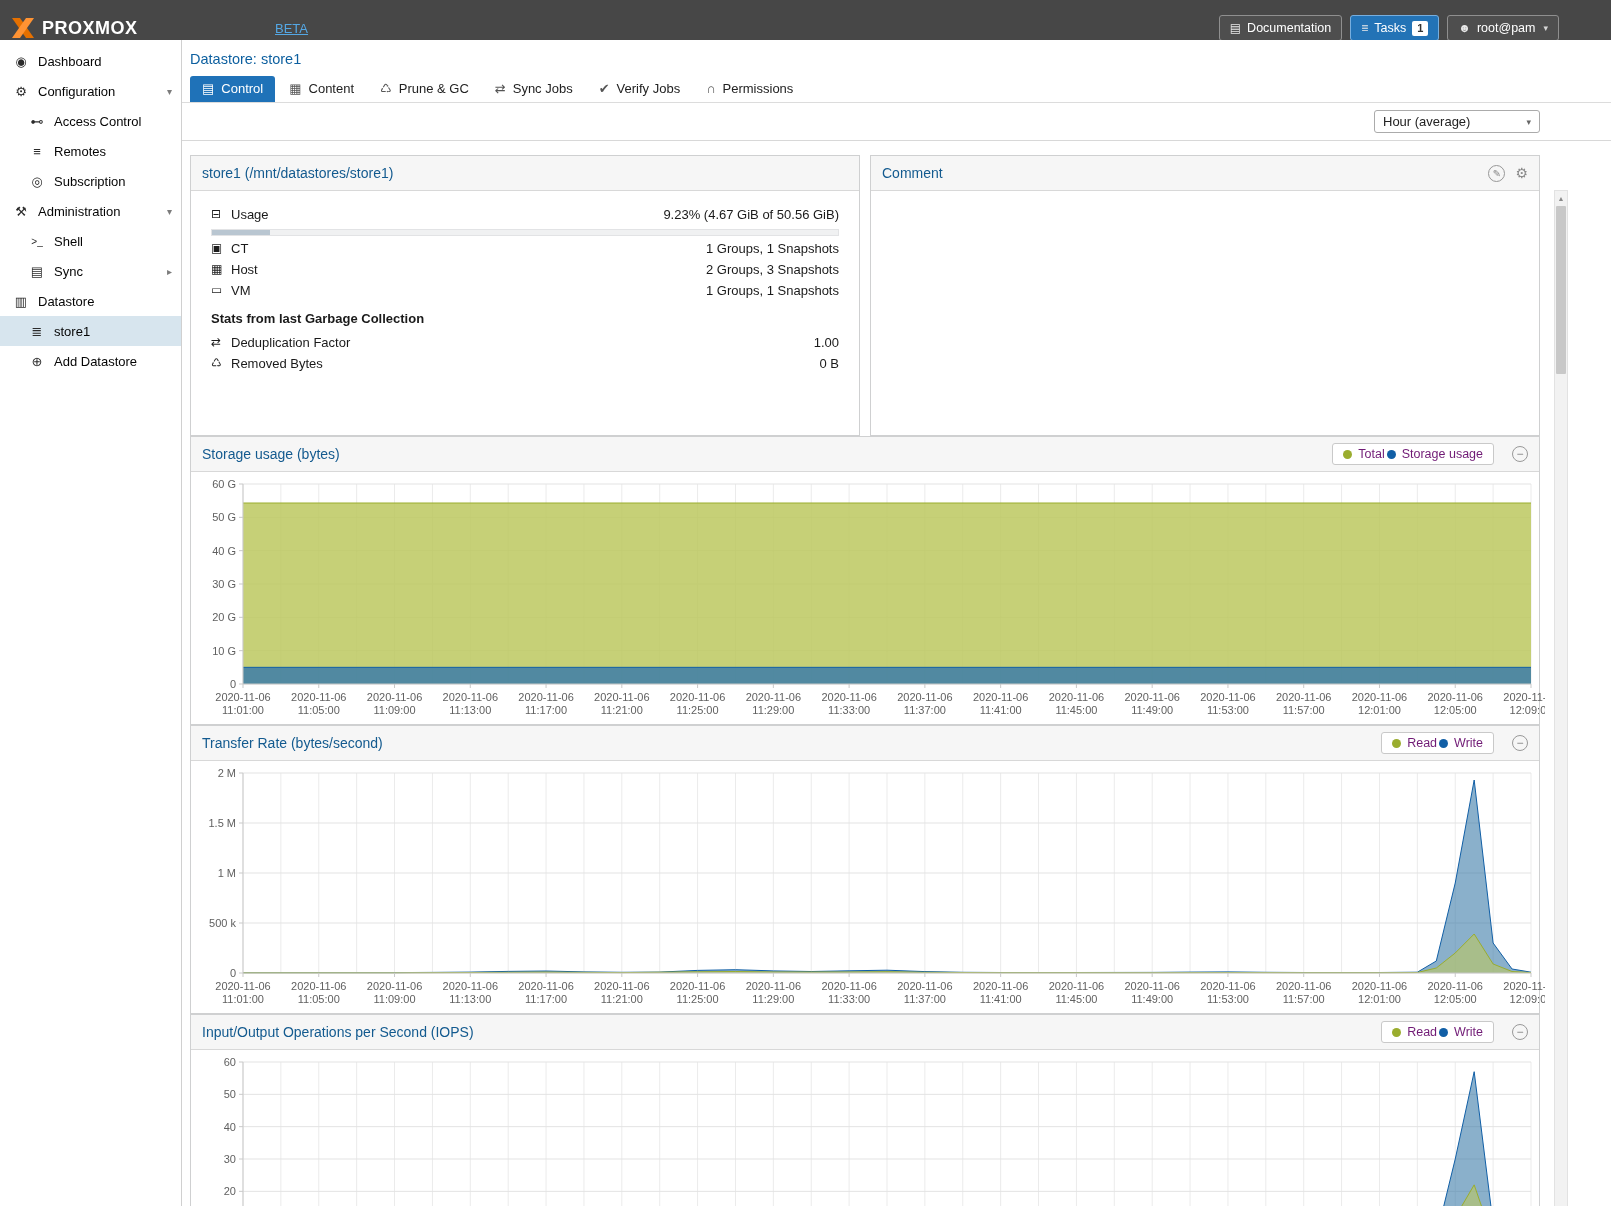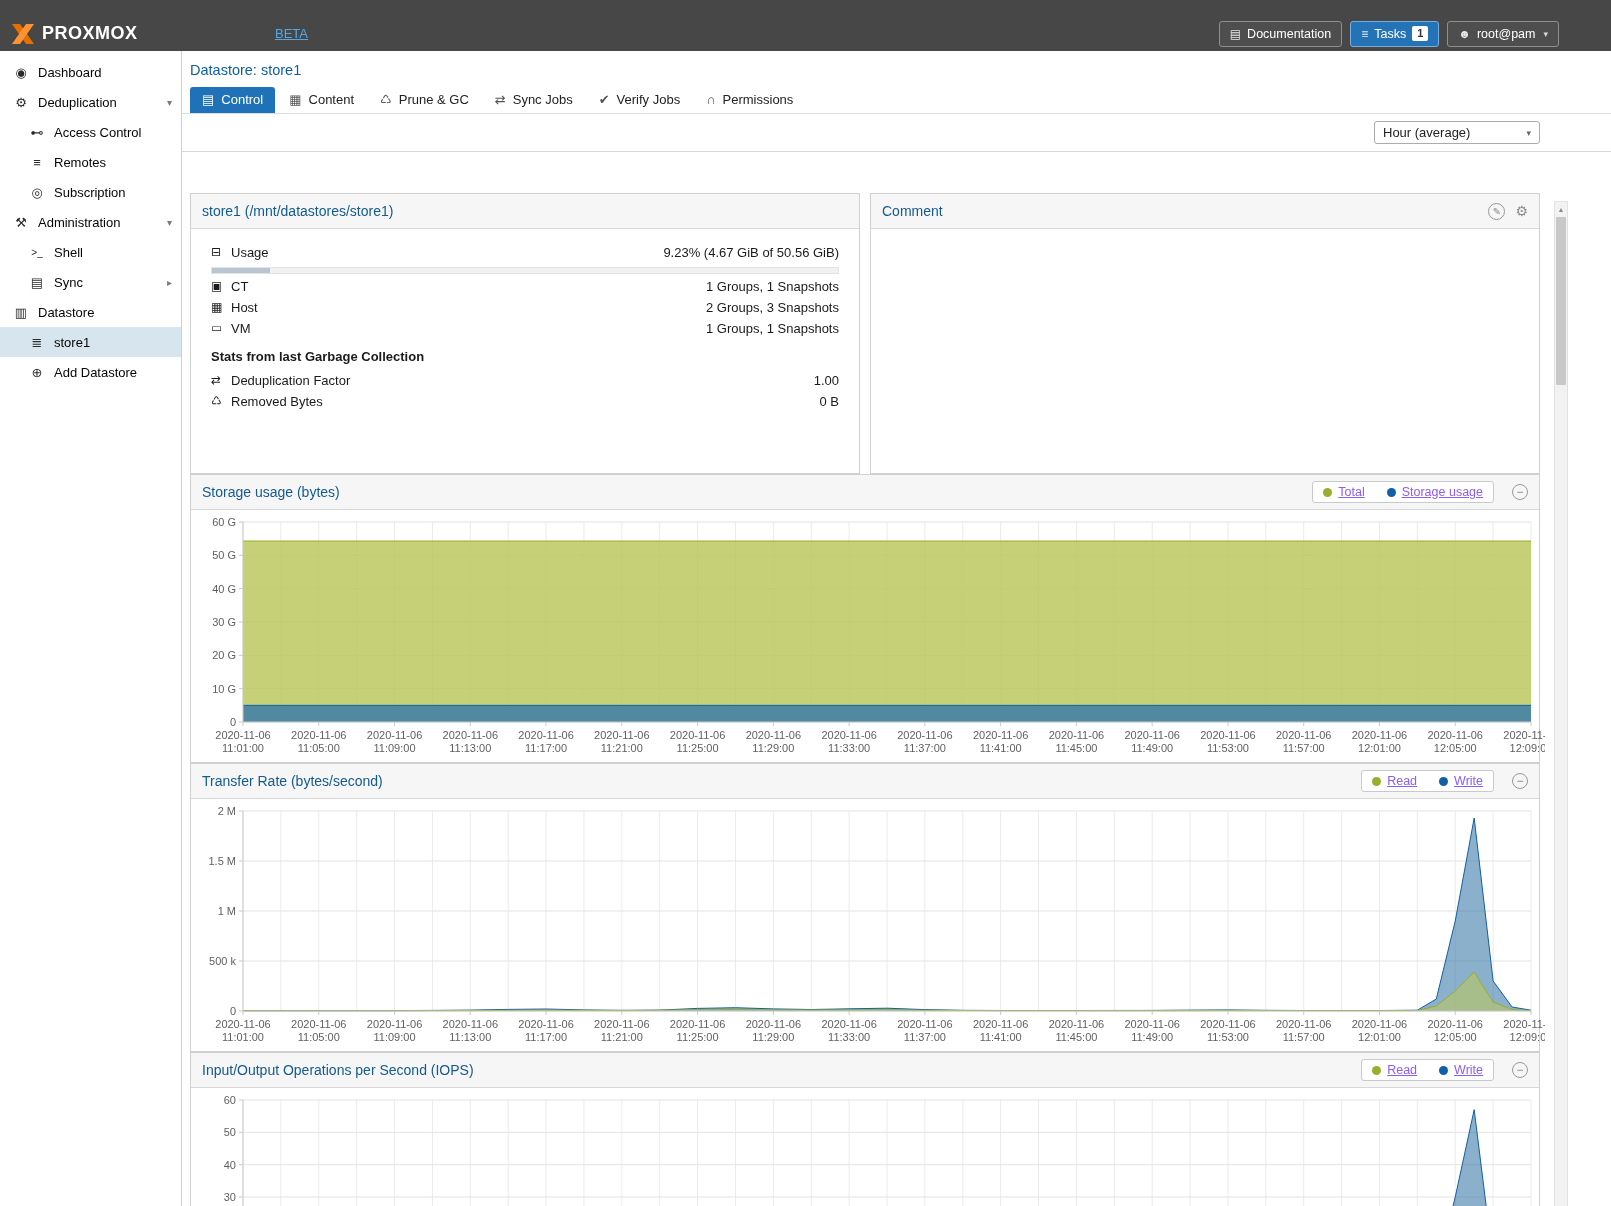--- a/index.html
+++ b/index.html
@@ -4,21 +4,21 @@
 <style>
   * { box-sizing: border-box; margin: 0; padding: 0; }
   html,body { width:1611px; height:1206px; overflow:hidden; }
   body {
     font-family: "Liberation Sans", "DejaVu Sans", sans-serif;
     font-size: 13px; color:#1a1a1a; background:#fff; cursor:default;
   }
   .app { position:relative; width:1611px; height:1206px; background:#fff; }
 
   
-  .topbar { height:51px; background:#474747; display:flex; align-items:center; padding:16px 52px 0 10px; color:#fff; }
+  .topbar { height:40px; background:#474747; display:flex; align-items:center; padding:16px 52px 0 10px; color:#fff; }
   .logo { display:flex; align-items:center; margin-right:6px; }
   .brand { font-size:18px; font-weight:bold; letter-spacing:.5px; margin-right:12px; }
   .product { font-size:13px; margin-right:7px; color:#fff;margin-top:44px; }
   .beta { color:#54a7e4; font-size:13px; text-decoration:underline; cursor:pointer; }
   .hdr-spacer { flex:1; }
   .hdr-btn { display:flex; align-items:center; gap:6px; background:#4e4e4e; border:1px solid #8f8f8f;
              color:#fff; font-size:12.5px; padding:3px 10px; border-radius:3px; margin-left:8px;
              cursor:pointer; font-family:inherit; height:26px; }
   .hdr-btn .hb-icon { font-size:12px; color:#e8e8e8; }
   .hdr-btn.tasks { background:#2373b6; border-color:#77aede; }
@@ -51,36 +51,36 @@
   .content { padding:14px 71px 0 8px; }
 
   
   .panel { border:1px solid #cfd0d1; background:#fff; }
   .panel-head { height:35px; background:#f6f6f6; border-bottom:1px solid #d8d8d8; display:flex; align-items:center; padding:0 11px; gap:10px; }
   .panel-title { color:#135a8f; font-size:14px; }
   .ph-spacer { flex:1; }
   .ptool { color:#8a8a8a; font-size:14px; cursor:pointer; }
   .ptool.circled { width:17px; height:17px; border:1px solid #979797; border-radius:50%;
                    display:inline-flex; align-items:center; justify-content:center; font-size:10px; }
-  .row2col { display:flex; gap:10px;margin-top:27px; }
+  .row2col { display:flex; gap:10px; }
   .half-panel { flex:1; height:281px; }
   .panel-body { padding:12px 20px; font-size:13px; }
   .stat-row { display:flex; align-items:center; height:20px; margin:1px 0; }
   .stat-row .ic { width:20px; color:#1d1d1d; font-size:12px; flex:0 0 20px; }
   .stat-row .lbl { flex:1; }
   .stat-row .val { text-align:left; }
   .section-title { font-weight:bold; margin:11px 0 6px; }
   .pbar { height:7px; background:#f0f1f2; border:1px solid #e2e3e5; margin:5px 0 2px; }
   .pbar .fill { height:100%; background:#b9c6d1; }
   .comment-body { height:244px; }
 
   
   .chart-panel { }
-  .legend { display:flex; align-items:center; gap:22px; border:1px solid #c9c9c9; background:#fff;
-            border-radius:3px; padding:3px 10px; font-size:12.5px; color:#8b5cf6;text-decoration:underline; }
+  .legend { display:flex; align-items:center; gap:2px; border:1px solid #c9c9c9; background:#fff;
+            border-radius:3px; padding:3px 10px; font-size:12.5px; color:#701a75; }
   .leg-item { display:flex; align-items:center; }
   .dot { width:9px; height:9px; border-radius:50%; display:inline-block; margin-right:6px; background:#999; }
   .collapse-tool { width:16px; height:16px; border:1px solid #999; border-radius:50%; color:#888;
                    display:inline-flex; align-items:center; justify-content:center; font-size:12px; line-height:1;
                    margin-left:8px; cursor:pointer; }
   .chart-body { padding:4px 6px 2px; }
   svg.chart { display:block; overflow:hidden; }
   svg.chart text { font-family:"Liberation Sans","DejaVu Sans",sans-serif; }
 
   
@@ -123,21 +123,21 @@
 
   <div class="body-wrap">
 
     <aside class="sidebar">
       <div class="side-item">
         <span class="si-icon">◉</span>
         <span class="si-label">Dashboard</span>
       </div>
       <div class="side-item">
         <span class="si-icon">⚙</span>
-        <span class="si-label">Deduplication</span>
+        <span class="si-label">Configuration</span>
         <span class="si-exp">▾</span>
       </div>
       <div class="side-item lvl1">
         <span class="si-icon">⊷</span>
         <span class="si-label">Access Control</span>
       </div>
       <div class="side-item lvl1">
         <span class="si-icon">≡</span>
         <span class="si-label">Remotes</span>
       </div>

